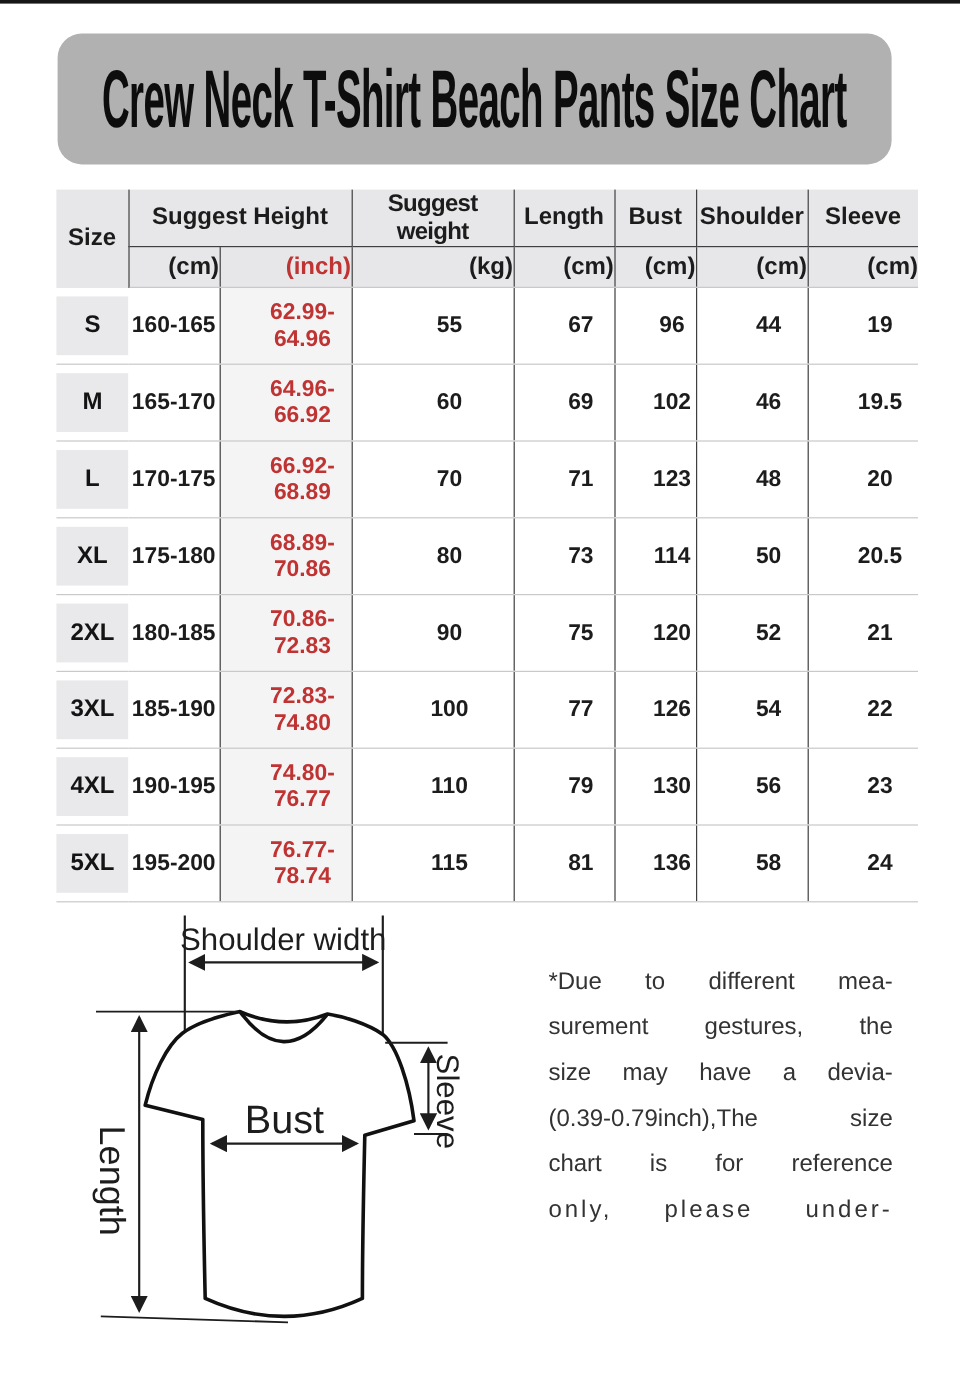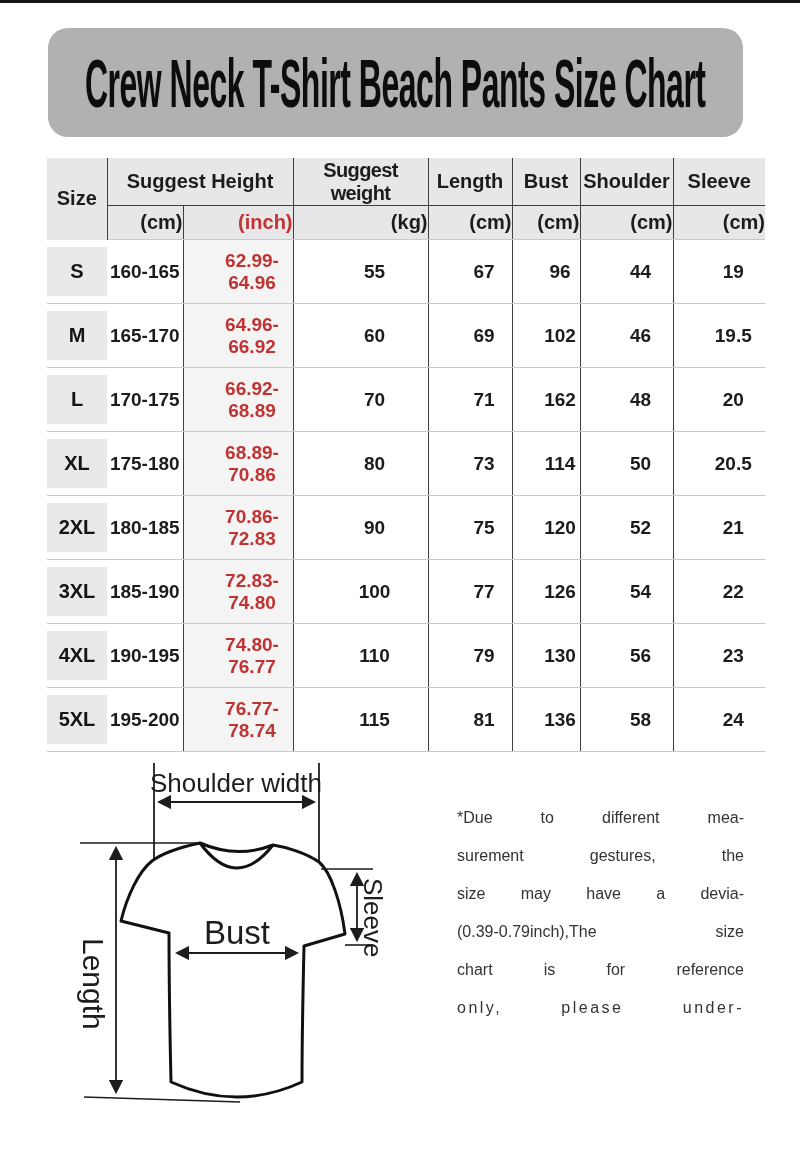--- a/index.html
+++ b/index.html
@@ -31,21 +31,21 @@
   td.c-size{padding:0;}
   .size-box{display:block;height:49px;line-height:49px;margin:7px 0;background:#e9e9eb;
           font-size:20px;font-weight:700;color:#141414;}
 
   
   .diagram{position:absolute;left:35px;top:752px;}
   .diagram text{font-family:"Liberation Sans", sans-serif;fill:#1d1d1d;}
 
   
   .note{position:absolute;left:457px;top:799px;width:287px;color:#333333;
-        font-size:16px;line-height:38px;}
+        font-size:20px;line-height:38px;}
   .note .ln{text-align:justify;text-align-last:justify;white-space:nowrap;}
   .note .ln.sp-wide{letter-spacing:6px;}
   .note .ln.sp-mid{letter-spacing:2.5px;}
   .note .ln.plain{text-align:left;text-align-last:left;}
 </style>
 </head>
 <body>
 
 <div class="page">
   <div class="top-strip"></div>
@@ -111,21 +111,21 @@
       <td class="c-slv">19.5</td>
     </tr>
         <tr>
       <td class="c-size">
         <span class="size-box">L</span>
       </td>
       <td class="c-cm">170-175</td>
       <td class="c-inch">66.92-68.89</td>
       <td class="c-kg">70</td>
       <td class="c-len">71</td>
-      <td class="c-bust">162</td>
+      <td class="c-bust">123</td>
       <td class="c-sho">48</td>
       <td class="c-slv">20</td>
     </tr>
         <tr>
       <td class="c-size">
         <span class="size-box">XL</span>
       </td>
       <td class="c-cm">175-180</td>
       <td class="c-inch">68.89-70.86</td>
       <td class="c-kg">80</td>

